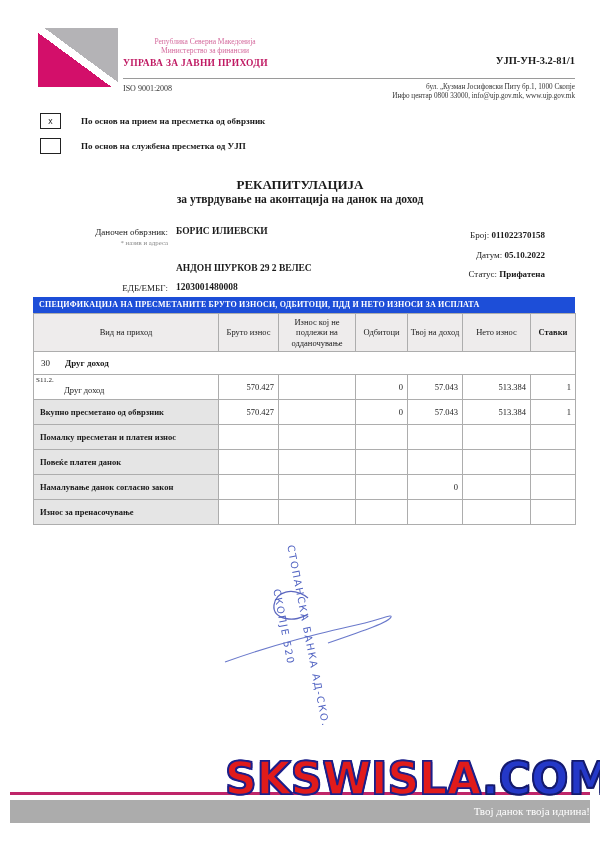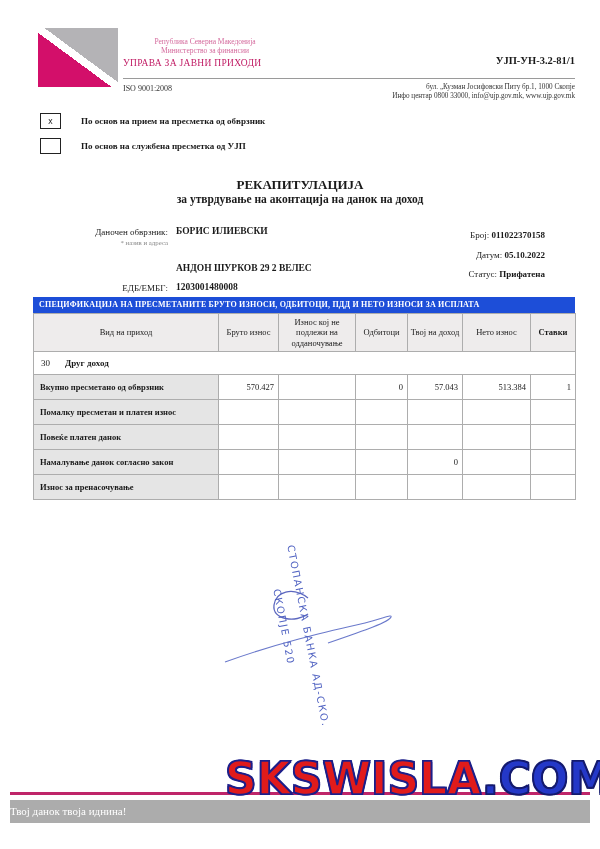--- a/index.html
+++ b/index.html
@@ -5,21 +5,21 @@
   html,body{margin:0;padding:0;}
   body{width:600px;height:849px;position:relative;background:#ffffff;
        font-family:"Liberation Serif","DejaVu Serif",serif;color:#1a1a1a;overflow:hidden;}
   .abs{position:absolute;}
 
   
   .logo{left:38px;top:28px;width:80px;height:59px;
         background:linear-gradient(to bottom left,#b4b3b6 0 46%,#ffffff 46% 54%,#d30f6a 54% 100%);}
   .ministry{left:120px;top:37px;width:170px;text-align:center;color:#d4699c;
             font-size:7.5px;line-height:9px;}
-  .agency{left:123px;top:58px;color:#c01a63;font-weight:normal;font-size:9.5px;letter-spacing:.3px;}
+  .agency{left:123px;top:58px;color:#c01a63;font-weight:bold;font-size:9.5px;letter-spacing:.3px;}
   .formcode{right:25px;top:55px;font-weight:bold;font-size:10.5px;}
   .hline{left:123px;right:25px;top:78px;height:1px;background:#9a9a9a;}
   .iso{left:123px;top:84px;font-size:8px;color:#333;}
   .addr{right:25px;top:83px;text-align:right;font-size:7.2px;line-height:9px;color:#333;}
 
   
   .cbrow{left:40px;height:16px;display:flex;align-items:center;}
   .cb1{top:113px;} .cb2{top:138px;}
   .cbox{width:19px;height:14px;border:1.3px solid #222;display:inline-flex;
         align-items:center;justify-content:center;font-size:8px;font-family:"DejaVu Sans Mono",monospace;
@@ -73,21 +73,21 @@
   .wmark{left:225px;top:757px;font-family:"DejaVu Sans",sans-serif;font-weight:bold;
          font-size:44px;letter-spacing:0px;white-space:nowrap;z-index:5;line-height:1;}
   .wm1{color:#e01b1b;-webkit-text-stroke:1.6px #1c1f8a;
        text-shadow:-1px -1px 0 #1c1f8a,1px -1px 0 #1c1f8a,-1px 1px 0 #1c1f8a,1px 1px 0 #1c1f8a;margin-top:35px;}
   .wm2{color:#2438c8;-webkit-text-stroke:1.6px #141a6e;
        text-shadow:-1px -1px 0 #141a6e,1px -1px 0 #141a6e,-1px 1px 0 #141a6e,1px 1px 0 #141a6e;}
 
   
   .f-line{left:10px;right:10px;top:792px;height:3px;background:#bf2569;}
   .f-bar{left:10px;right:10px;top:800px;height:23px;background:#acacac;
-         color:#ffffff;font-size:11px;line-height:23px;text-align:left;
+         color:#ffffff;font-size:11px;line-height:23px;text-align:right;
          box-sizing:border-box;}
 </style>
 </head>
 <body>
 
 <div class="abs logo"></div>
 <div class="abs ministry">
   <div>Република Северна Македонија</div>
   <div>Министерство за финансии</div>
 </div>
@@ -145,20 +145,29 @@
         <th>Одбитоци</th>
         <th>Твој на доход</th>
         <th>Нето износ</th>
         <th>Ставки</th>
       </tr>
     </thead>
     <tbody>
       <tr class="group-row">
         <td colspan="7"><span class="group-code">30</span><span class="group-label">Друг доход</span></td>
       </tr>
+    <tr style="height: 24px;">
+          <td class="label-cell"><span class="prefix">S11.2.</span><span class="lbl-indent">Друг доход</span></td>
+          <td class="val-cell">570.427</td>
+          <td class="val-cell"></td>
+          <td class="val-cell">0</td>
+          <td class="val-cell">57.043</td>
+          <td class="val-cell">513.384</td>
+          <td class="val-cell">1</td>
+        </tr>
         <tr class="bold-row">
           <td class="label-cell">Вкупно пресметано од обврзник</td>
           <td class="val-cell">570.427</td>
           <td class="val-cell"></td>
           <td class="val-cell">0</td>
           <td class="val-cell">57.043</td>
           <td class="val-cell">513.384</td>
           <td class="val-cell">1</td>
         </tr>
         <tr class="bold-row">

